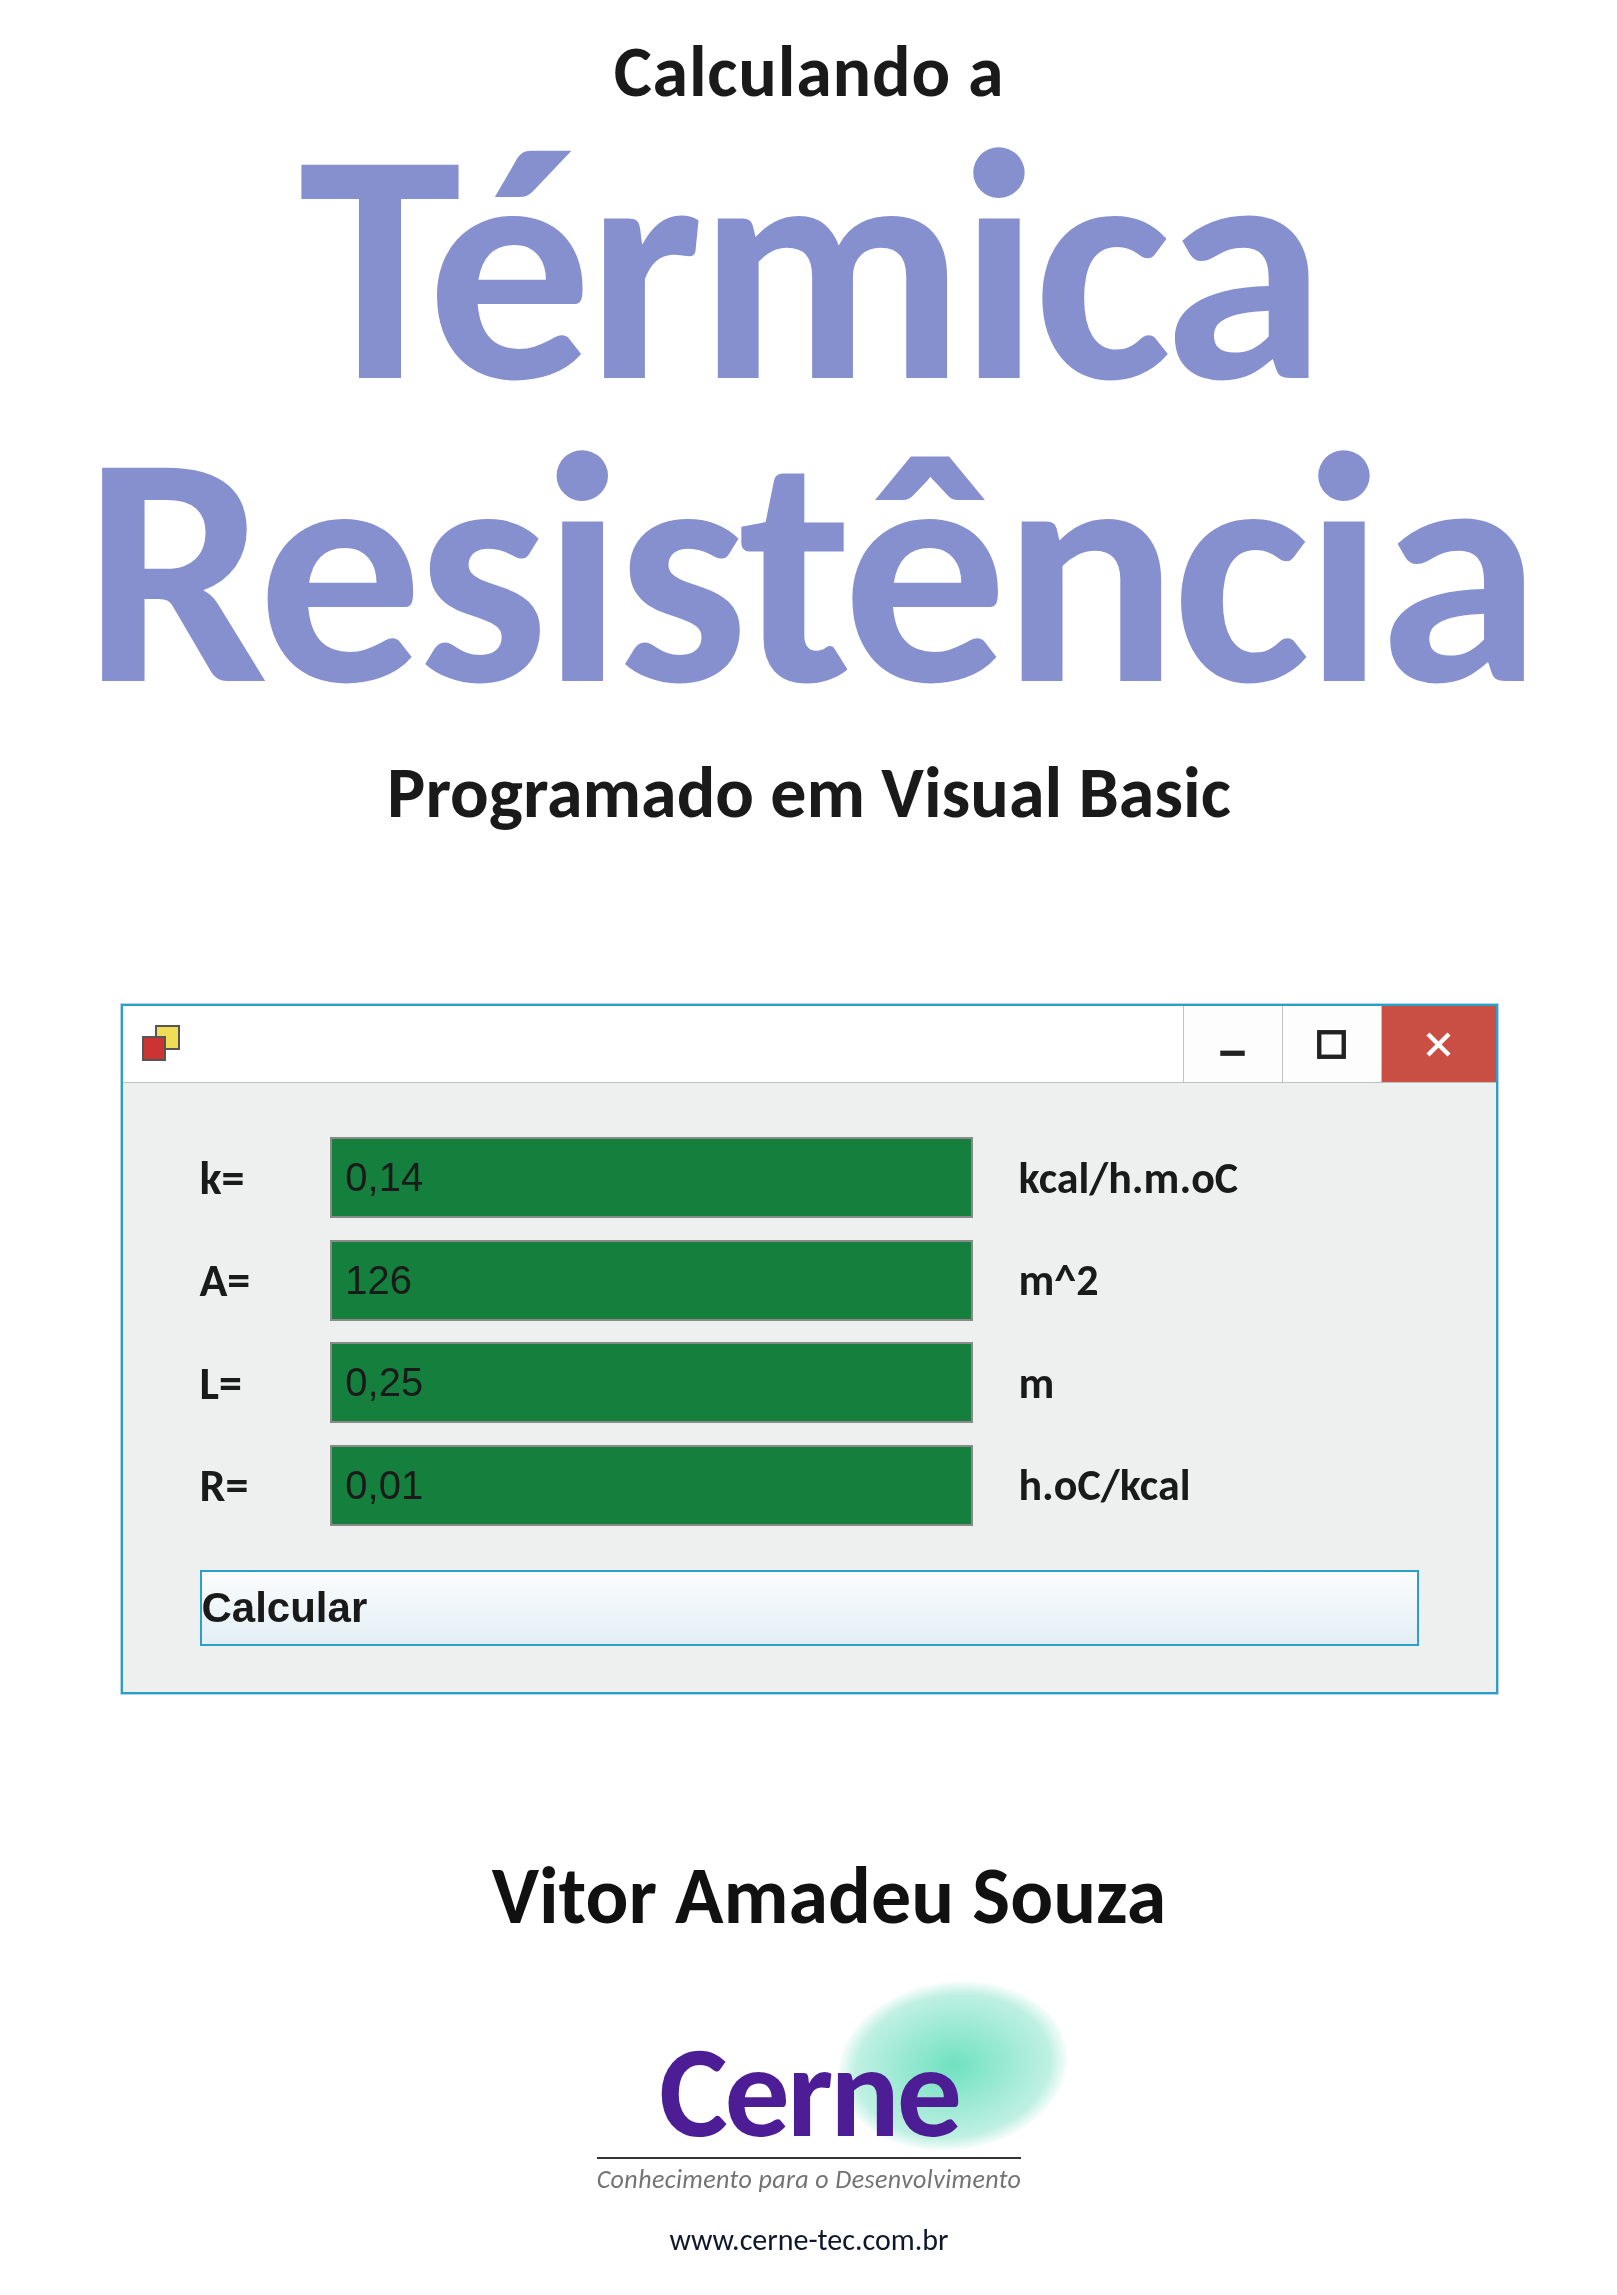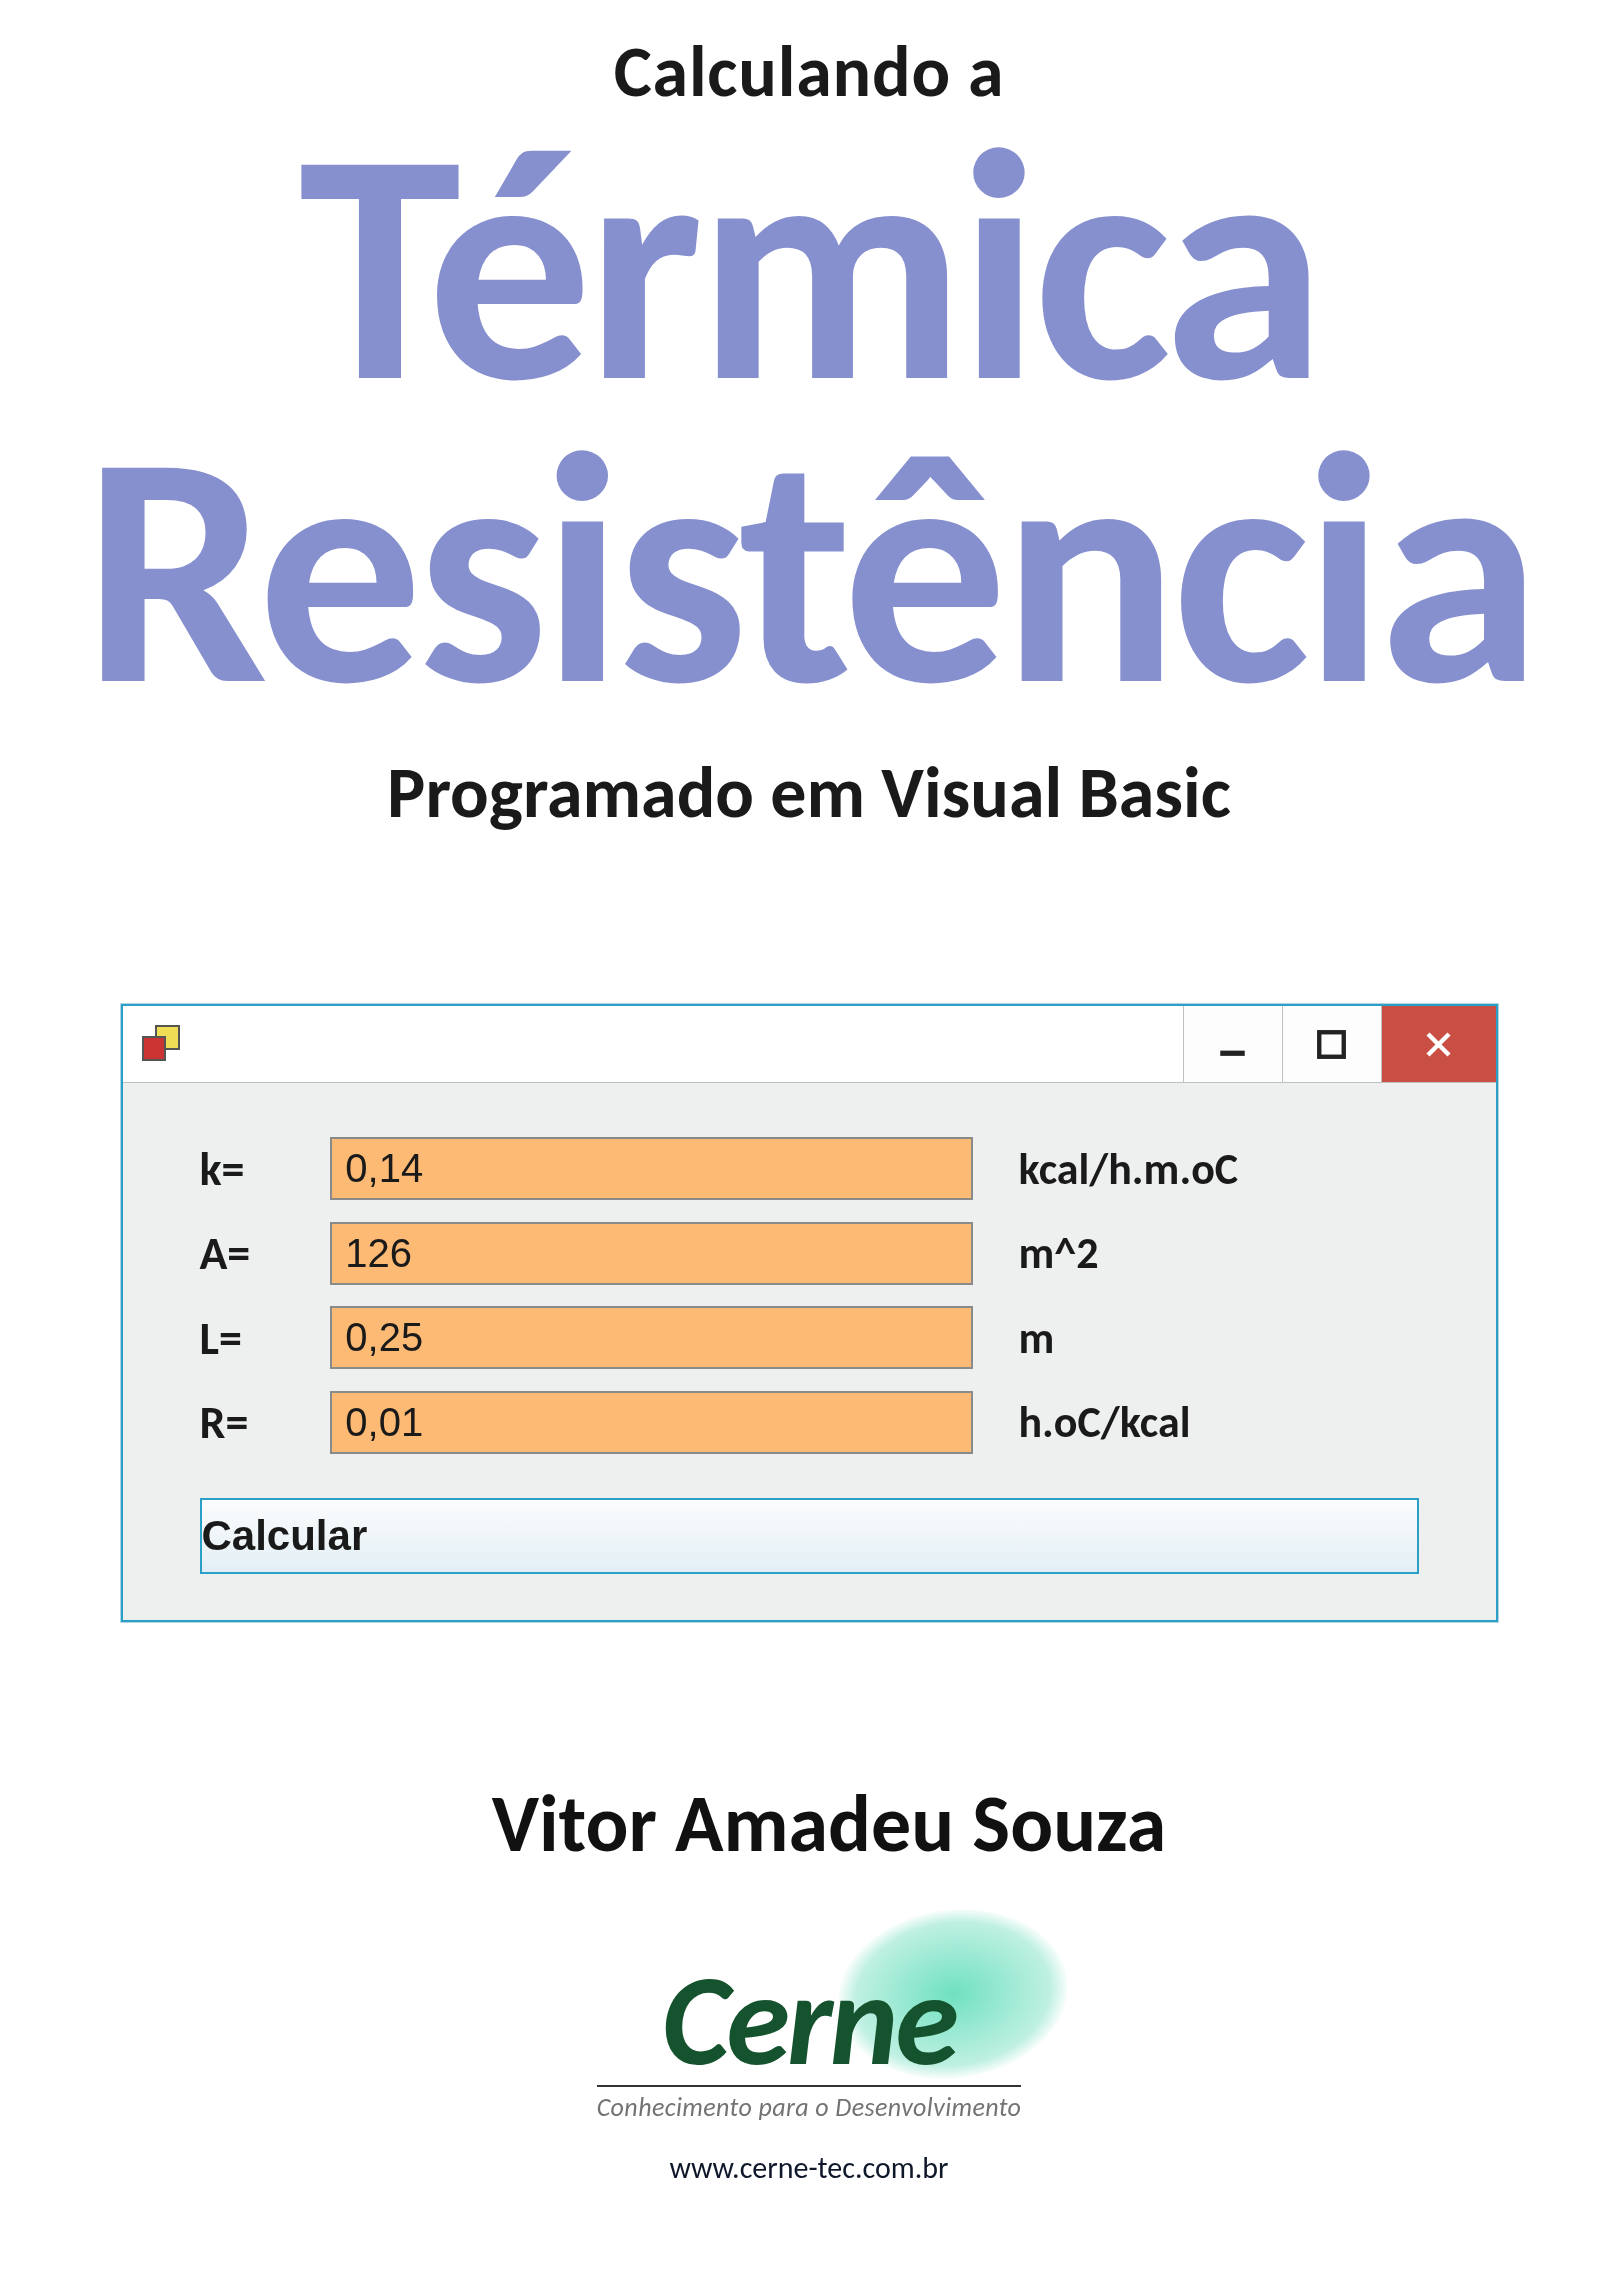--- a/index.html
+++ b/index.html
@@ -49,25 +49,25 @@
   
   .formbody { padding: 54px 77px 46px 77px; }
   .row {
     display:flex; align-items:center;
     margin-bottom: 21.4px;
   }
   .lbl {
     width:130px; font-size:46px; font-weight:700; color:#1a1a1a;
   }
   .fld {
-    width:643px; height:63px;
+    width:643px; height:81px;
     font-size:40px; font-family:"Segoe UI",Arial,sans-serif;
     padding:3.1px 13.8px;
     border:2.3px solid #8a8a8a;
-    background:#fdba74;
+    background:#15803d;
     color:#1a1a1a;
   }
   .unit {
     margin-left:46px; font-size:44px; font-weight:700; color:#1a1a1a;
   }
   .calcbtn {
     display:block; width:100%;
     margin-top:44px;
     height:76px;
     font-size:42px; font-weight:700;
@@ -83,22 +83,22 @@
   .logo-blob{
     position:absolute; right:-31px; top:-23px;
     width:230px; height:168px;
     background:radial-gradient(ellipse at center,#6fe1c0 0%,#bff0e2 60%, rgba(255,255,255,0) 72%);
     border-radius:50%;
     transform:rotate(-8deg);
     z-index:0;
   }
   .logo-txt{
     position:relative; z-index:1;
-    font-size:130px; font-weight:700; font-style:italic;
-    color:#14532d; letter-spacing:-3.1px;
+    font-size:130px; font-weight:700; 
+    color:#4c1d95; letter-spacing:-3.1px;
   }
   .logo-tag{
     position:relative; z-index:1;
     display:block; font-size:26px; font-style:italic; color:#737373;
     border-top:2.3px solid #333; padding-top:3.1px; margin-top:-13.8px;
     letter-spacing:0.4px;
   }
   .logo-url{
     display:block; font-size:30px; color:#0f172a; margin-top:19px; font-weight:400;
   }

